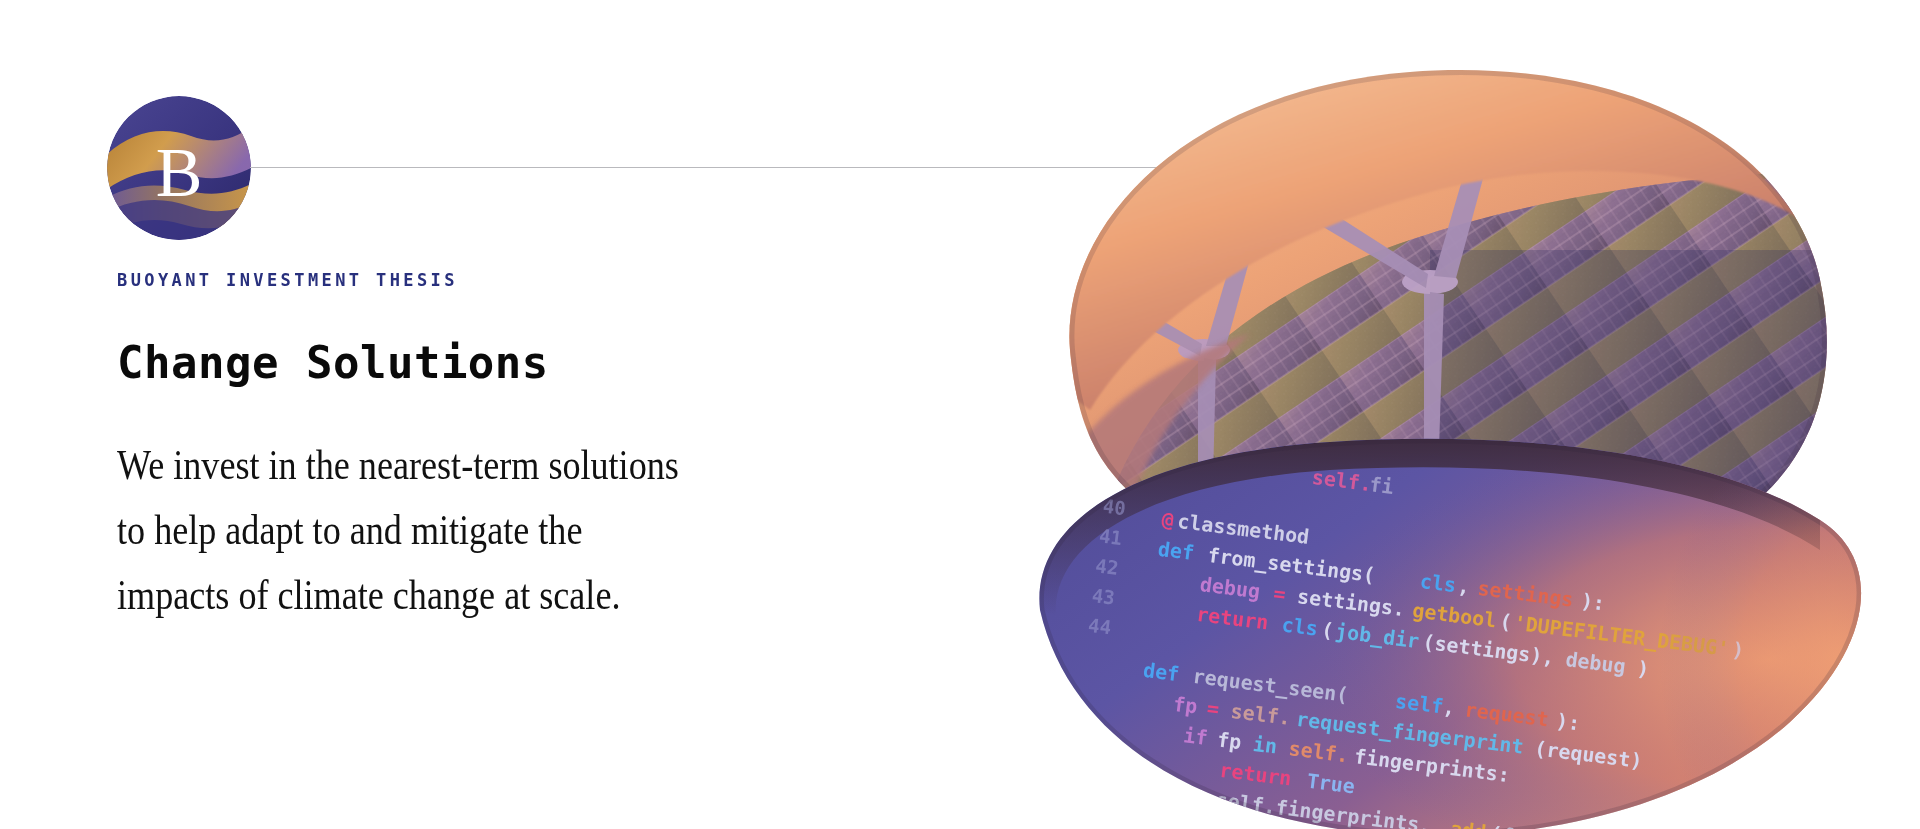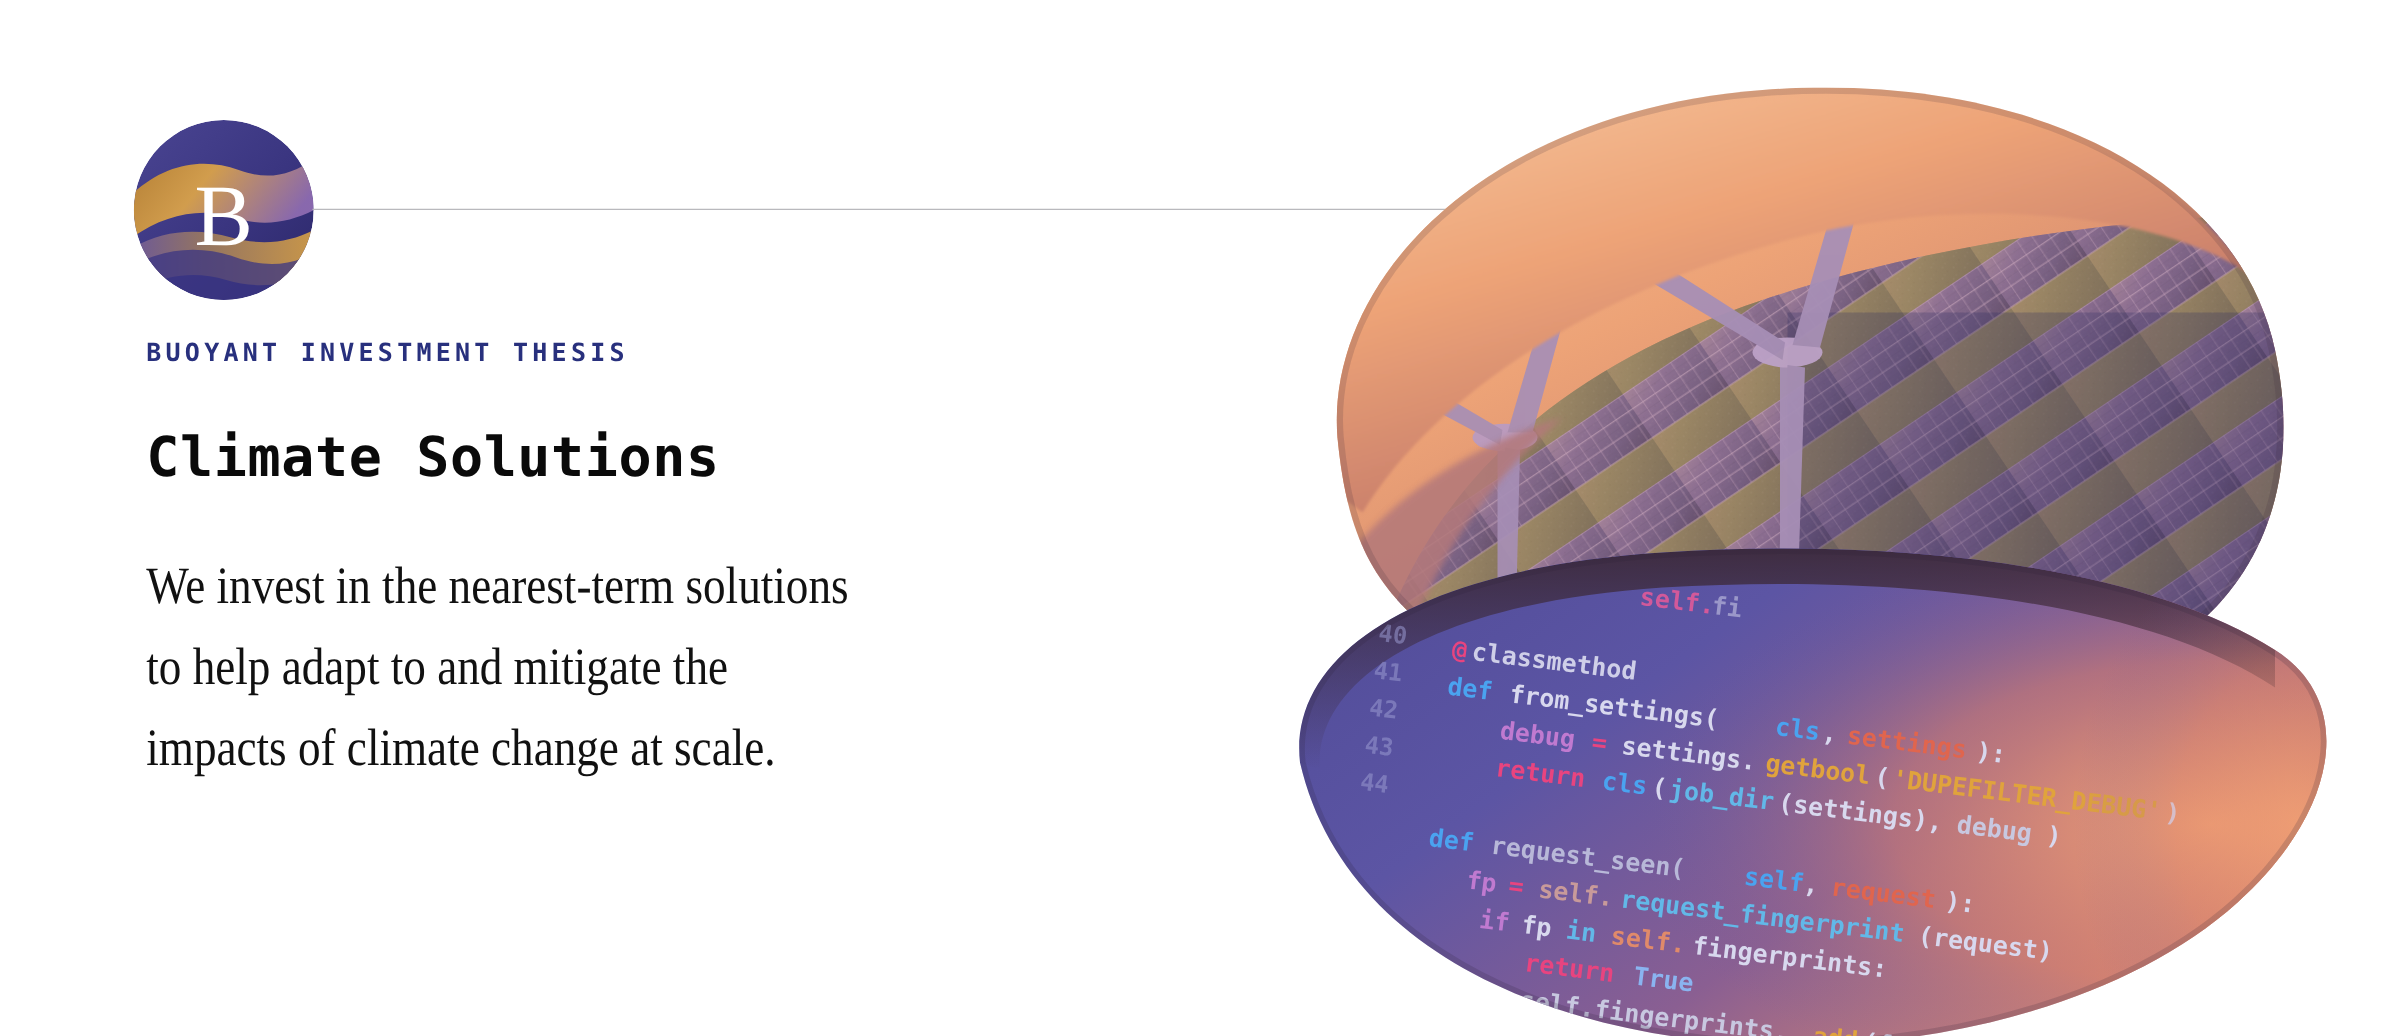--- a/index.html
+++ b/index.html
@@ -23,21 +23,21 @@
     position:absolute; left:250px; top:167px;
     width:920px; height:1px; background:#b9b9bd;
   }
 
   
   #text-column{
     position:absolute; left:117px; top:270px; width:820px;
   }
   #eyebrow{
     font-family:"DejaVu Sans Mono","Liberation Mono",monospace;
-    font-weight:700; font-size:20px; letter-spacing:3.4px;
+    font-weight:700; font-size:17px; letter-spacing:3.4px;
     color:#28307d; white-space:nowrap;
   }
   #headline{
     margin-top:39px;
     font-family:"DejaVu Sans Mono","Liberation Mono",monospace;
     font-weight:700; font-size:44px; line-height:68px;
     letter-spacing:0.5px; color:#0a0a0a;
   }
   #headline .hl-line{ display:block; white-space:nowrap; }
   #body-copy{
@@ -94,21 +94,21 @@
   </div>
 
   <div id="header-rule"></div>
 </div>
 
 <div id="text-column">
 
   <div id="eyebrow">BUOYANT INVESTMENT THESIS</div>
 
   <h1 id="headline">
-    <span class="hl-line">Climate Solutions</span>
+    <span class="hl-line">Change Solutions</span>
   </h1>
 
   <p id="body-copy">
     <span class="bc-line">We invest in the nearest-term solutions</span>
     <span class="bc-line">to help adapt to and mitigate the</span>
     <span class="bc-line">impacts of climate change at scale.</span>
   </p>
 </div>
 
 <div id="artwork">

